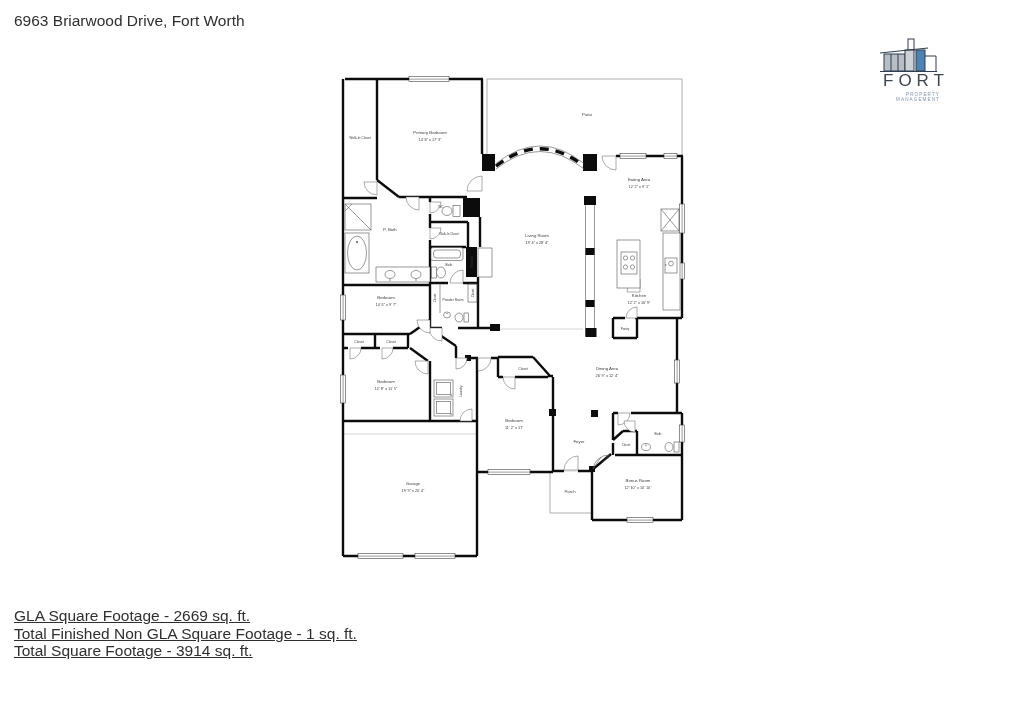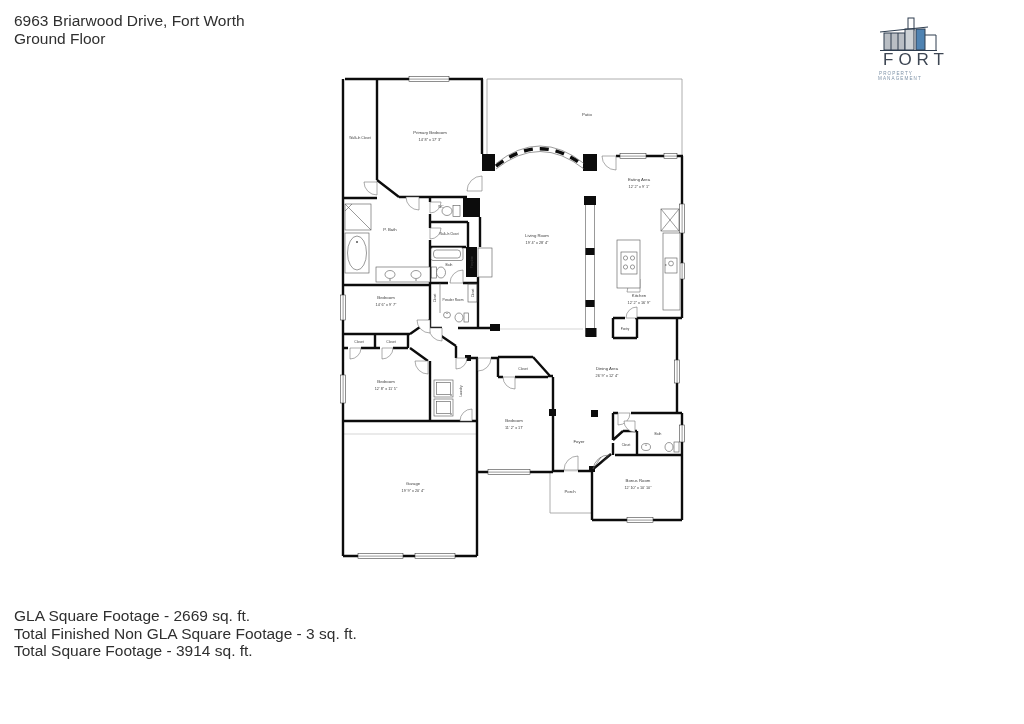--- a/index.html
+++ b/index.html
@@ -1,48 +1,47 @@
 <!DOCTYPE html>
 <html><head>
 <meta charset="utf-8">
 <style>
   html,body{margin:0;padding:0;background:#ffffff;}
   .page{position:relative;width:1024px;height:660px;background:#ffffff;overflow:hidden;
         font-family:"Liberation Sans",sans-serif;}
   .header{position:absolute;left:14px;top:12px;color:#2f2f2f;font-size:15.5px;line-height:18px;}
-  .logo{position:absolute;left:878px;top:12px;width:62px;text-align:left;}
+  .logo{position:absolute;left:878px;top:33px;width:62px;text-align:right;}
   .logo .mark{display:block;margin:0 auto;}
   .logo .word{font-size:17px;letter-spacing:5px;color:#3d4653;margin-top:-2px;text-indent:5px;}
   .logo .tag{font-size:4.6px;letter-spacing:1.1px;color:#7f93a8;margin-top:1px;text-indent:1px;}
   .plan{position:absolute;left:330px;top:70px;width:360px;height:500px;}
   .plan text{font-family:"Liberation Sans",sans-serif;fill:#3c3c3c;}
   .rn{font-size:4.3px;text-anchor:middle;}
   .rd{font-size:3.8px;fill:#4a4a4a;text-anchor:middle;}
   .rs{font-size:3.3px;text-anchor:middle;}
   .rv{font-size:3px;text-anchor:middle;}
   .rw{font-size:2.9px;text-anchor:middle;fill:#ffffff;}
   .wall{stroke:#0c0c0c;stroke-width:2.4;fill:none;stroke-linecap:butt;}
   .thin{stroke:#555;stroke-width:0.6;fill:none;}
   .fix{stroke:#555;stroke-width:0.6;fill:#ffffff;}
   .arc{stroke:#666;stroke-width:0.55;fill:#ffffff;}
   .win{fill:#ffffff;stroke:#333;stroke-width:0.55;}
   .post{fill:#0c0c0c;}
   .lite{stroke:#9a9a9a;stroke-width:0.8;fill:none;}
   .trans{stroke:#bbbbbb;stroke-width:0.6;fill:none;}
-  .summary{position:absolute;left:14px;top:607px;color:#2f2f2f;font-size:15.5px;line-height:17.6px;}
+  .summary{position:absolute;left:14px;top:607px;color:#2f2f2f;font-size:15.5px;line-height:17.6px;text-decoration:underline;}
   .disclaimer{position:absolute;left:14px;top:688px;color:#b3b3b3;font-size:6.3px;line-height:11.5px;}
 </style>
 </head>
 <body>
 
 <div class="page">
 
   <div class="header">
     <div>6963 Briarwood Drive, Fort Worth</div>
-    <div>Ground Floor</div>
   </div>
 
   <div class="logo">
     <svg class="mark" width="62" height="40" viewBox="0 0 62 40">
       <g stroke="#2e3d4f" stroke-width="1">
         <rect x="30" y="6" width="6" height="12" fill="#ffffff"></rect>
         <rect x="6" y="21" width="21" height="17" fill="#b9bec4"></rect>
         <line x1="13" y1="21" x2="13" y2="38"></line>
         <line x1="20" y1="21" x2="20" y2="38"></line>
         <rect x="27" y="17" width="9" height="21" fill="#cdd2d6"></rect>
@@ -322,21 +321,21 @@
       <text class="rn" x="240" y="423" fill="#4a4a4a">Porch</text>
       <text class="rv" x="296" y="376">Closet</text>
       <text class="rs" x="328" y="365">Bath</text>
       <text class="rn" x="308" y="412">Bonus Room</text>
       <text class="rd" x="308" y="419">12' 10" x 10' 10"</text>
     </g>
   </svg>
 
   <div class="summary">
     <div>GLA Square Footage - 2669 sq. ft.</div>
-    <div>Total Finished Non GLA Square Footage - 3 sq. ft.</div>
+    <div>Total Finished Non GLA Square Footage - 1 sq. ft.</div>
     <div>Total Square Footage - 3914 sq. ft.</div>
   </div>
 
   <div class="disclaimer">
     <div>Disclaimer: The floorplans depicted and the stated dimensions in this illustration are indicative only and serve as an approximation of existing structures and features.</div>
     <div>This illustration is not guaranteed to be accurate or complete. The accuracy of all information should be verified through personal inspection and/or with appropriate professionals.</div>
   </div>
 
 </div>
 

